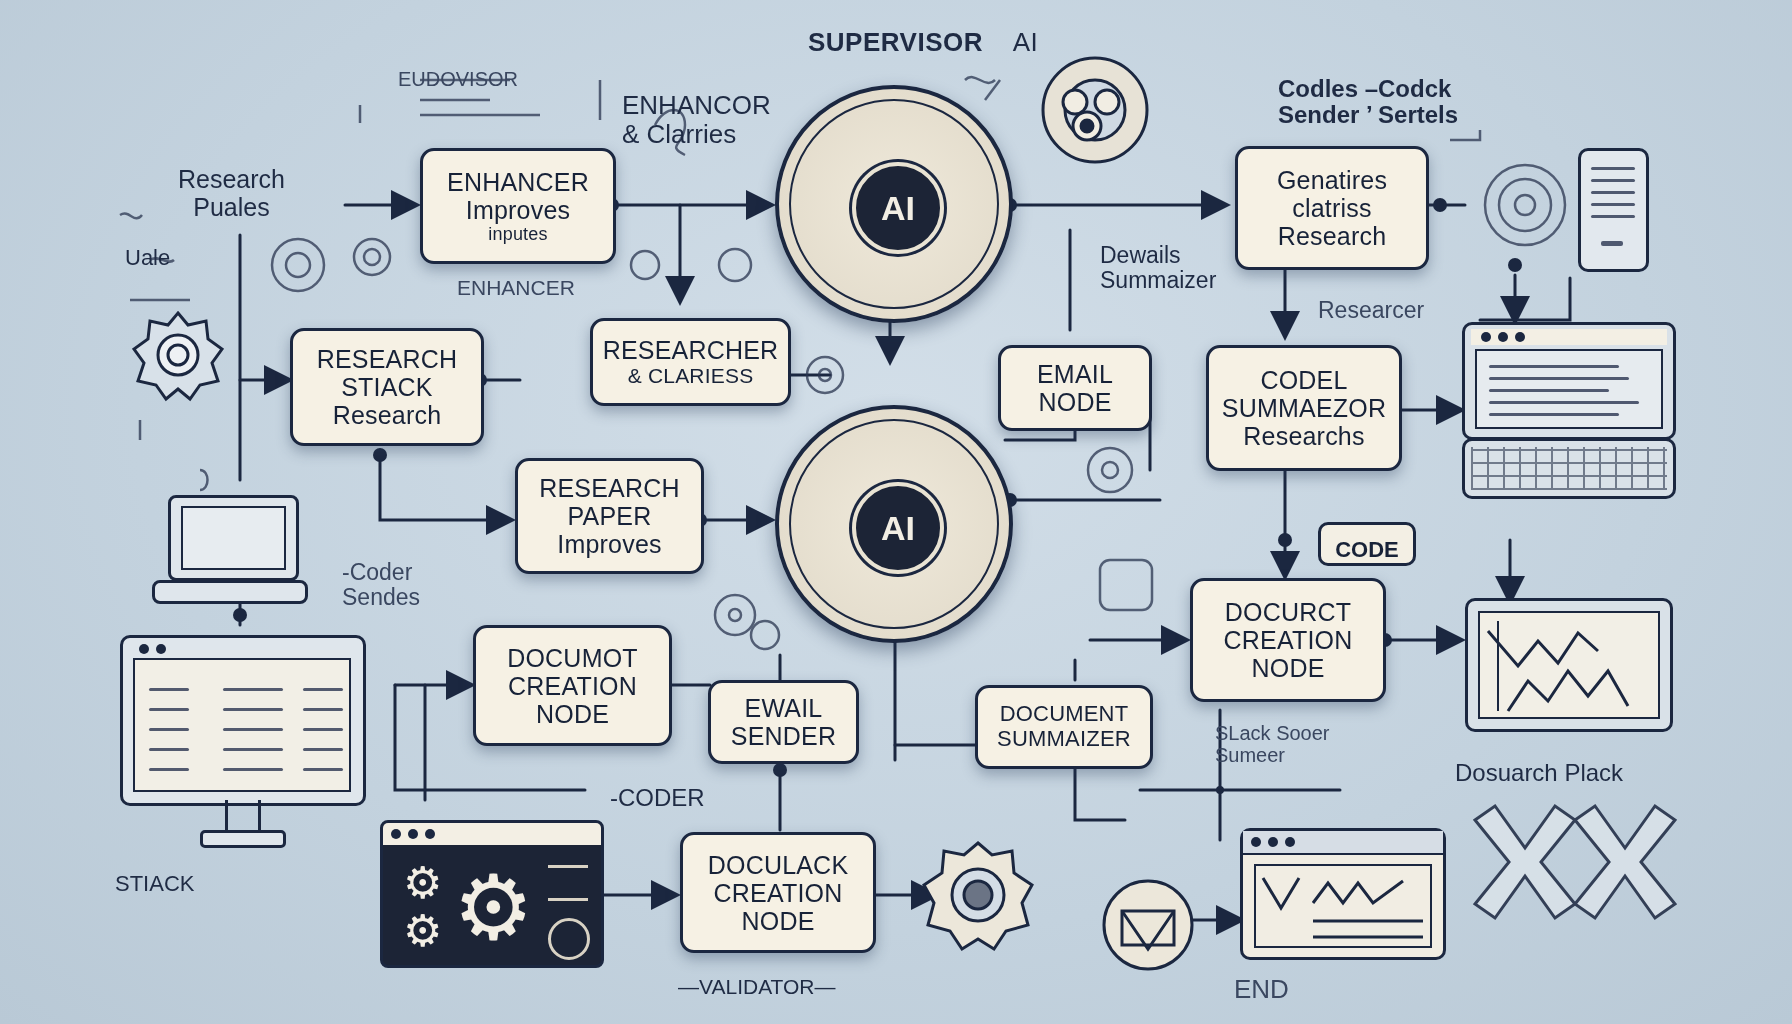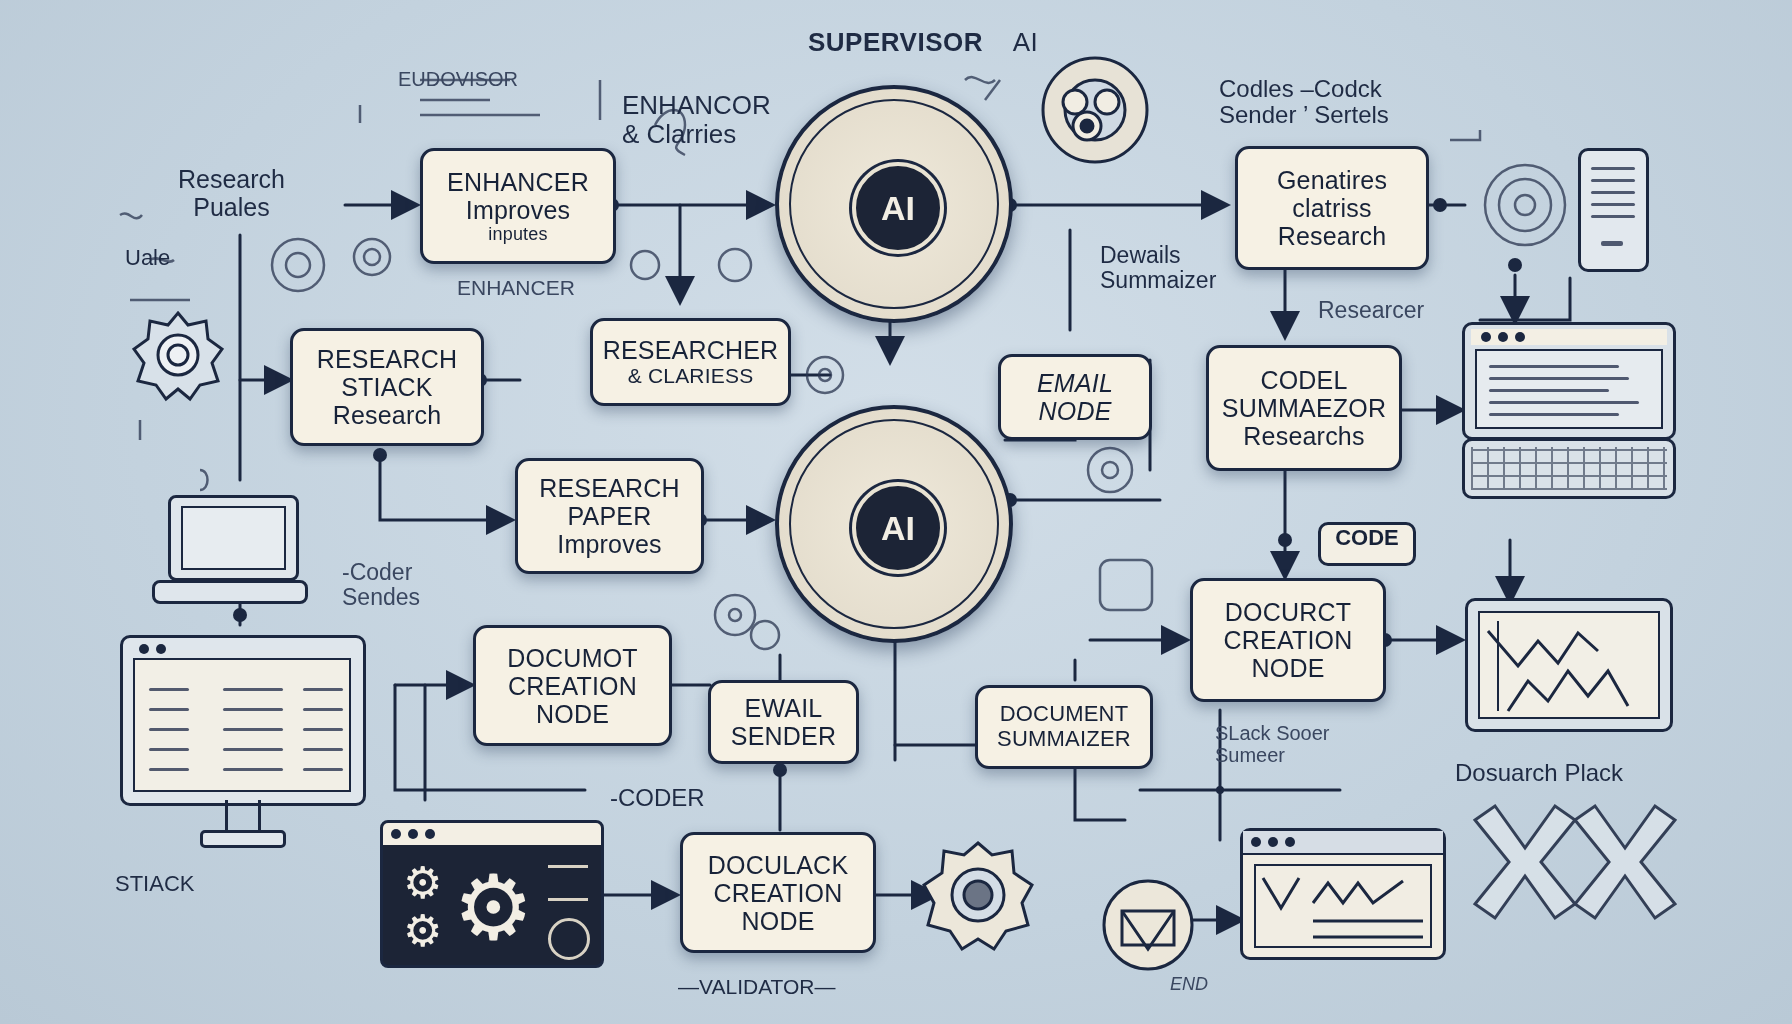--- a/index.html
+++ b/index.html
@@ -12,21 +12,21 @@
   .lbl{position:absolute;font-size:24px;color:#1f2b44;white-space:nowrap;line-height:1.1;}
   .lbl.dim{color:#3a4760;}
   .hub{position:absolute;border-radius:50%;background:radial-gradient(circle,#efe9da 0%,#e4ddcd 70%,#cfc7b6 100%);border:4px solid #1b2740;box-shadow:0 8px 18px rgba(30,50,80,.4);}
   .hub .ring{position:absolute;inset:10px;border-radius:50%;border:2px solid #1b2740;}
   .hub .core{position:absolute;left:50%;top:50%;width:84px;height:84px;margin:-42px 0 0 -42px;border-radius:50%;background:#1c2436;border:4px solid #e9e3d3;box-shadow:0 0 0 3px #1b2740;display:flex;align-items:center;justify-content:center;color:#f2eee4;font-weight:bold;font-size:34px;}
   .device{position:absolute;border:3px solid #1b2740;border-radius:10px;background:#dfe6ec;}
   .screen{position:absolute;background:#f2efe6;border:2px solid #1b2740;}
   .dots{position:absolute;display:flex;gap:7px;}
   .dots i{width:10px;height:10px;border-radius:50%;background:#1b2740;display:block;}
   .line{position:absolute;height:3px;background:#2a3550;border-radius:2px;opacity:.8;}
-  .code-badge{position:absolute;background:#f3efe4;border:3px solid #1b2740;border-radius:10px;font-weight:bold;font-size:22px;display:flex;align-items:flex-start;justify-content:center;}
+  .code-badge{position:absolute;background:#f3efe4;border:3px solid #1b2740;border-radius:10px;font-weight:bold;font-size:22px;display:flex;align-items:flex-end;justify-content:center;}
 </style>
 </head>
 <body>
 
 <div class="bg"></div>
 
 <svg class="wires" width="1792" height="1024" viewBox="0 0 1792 1024">
   <defs>
     <marker id="ah" markerWidth="10" markerHeight="10" refX="8" refY="5" orient="auto">
         <path d="M0,0 L10,5 L0,10 z" fill="#1b2740"></path>
@@ -202,21 +202,21 @@
 </div>
 <div class="node upper" style="left:708px;top:680px;width:145px;height:78px;">
   <span>EWAIL</span>
   <span>SENDER</span>
 </div>
 <div class="node upper" style="left:680px;top:832px;width:190px;height:115px;">
   <span>DOCULACK</span>
   <span>CREATION</span>
   <span>NODE</span>
 </div>
-<div class="node upper" style="left:998px;top:354px;width:148px;height:80px;font-style:italic;">
+<div class="node upper" style="left:998px;top:345px;width:148px;height:80px;">
   <span>EMAIL</span>
   <span>NODE</span>
 </div>
 <div class="node upper" style="left:975px;top:685px;width:172px;height:78px;">
   <span style="font-size:22px;">DOCUMENT</span>
   <span style="font-size:22px;">SUMMAIZER</span>
 </div>
 <div class="node upper" style="left:1235px;top:146px;width:188px;height:118px;">
   <span>Genatires</span>
   <span>clatriss</span>
@@ -235,21 +235,21 @@
 
 <div class="code-badge" style="left:1318px;top:522px;width:92px;height:38px;">
     <span>CODE</span>
   </div>
 
 <div class="lbl dim" style="left:398px;top:68px;font-size:20px;">EUDOVISOR</div>
 <div class="lbl" style="left:622px;top:50px;font-size:26px;margin-top:41px;">
   <span>ENHANCOR</span><br>
   <span>&amp; Clarries</span>
 </div>
-<div class="lbl" style="left:1219px;top:76px;font-size:24px;">
+<div class="lbl" style="left:1278px;top:76px;font-size:24px;font-weight:bold;">
   <span>Codles –Codck</span><br>
   <span>Sender ’ Sertels</span>
 </div>
 <div class="lbl" style="left:178px;top:166px;font-size:25px;text-align:center;">
   <span>Research</span><br>
   <span>Puales</span>
 </div>
 <div class="lbl" style="left:125px;top:246px;font-size:22px;">Uale</div>
 <div class="lbl dim" style="left:457px;top:276px;font-size:21px;">ENHANCER</div>
 <div class="lbl" style="left:1100px;top:243px;font-size:23px;">
@@ -262,21 +262,21 @@
   <span>Sendes</span>
 </div>
 <div class="lbl" style="left:610px;top:785px;font-size:24px;">-CODER</div>
 <div class="lbl" style="left:115px;top:872px;font-size:22px;">STIACK</div>
 <div class="lbl" style="left:678px;top:975px;font-size:21px;">—VALIDATOR—</div>
 <div class="lbl dim" style="left:1215px;top:722px;font-size:20px;">
   <span>SLack Sooer</span><br>
   <span>Sumeer</span>
 </div>
 <div class="lbl" style="left:1455px;top:760px;font-size:24px;">Dosuarch Plack</div>
-<div class="lbl dim" style="left:1170px;top:975px;font-size:18px;font-style:italic;">END</div>
+<div class="lbl dim" style="left:1234px;top:975px;font-size:26px;">END</div>
 
 <div class="device" style="left:168px;top:495px;width:125px;height:80px;border-radius:8px;">
   <div class="screen" style="left:10px;top:8px;width:101px;height:60px;background:#e7ecf0;"></div>
 </div>
 <div class="device" style="left:152px;top:580px;width:150px;height:18px;border-radius:8px;"></div>
 
 <div class="device" style="left:120px;top:635px;width:240px;height:165px;">
   <div class="dots" style="left:16px;top:6px;">
       <i></i>
       <i></i>

